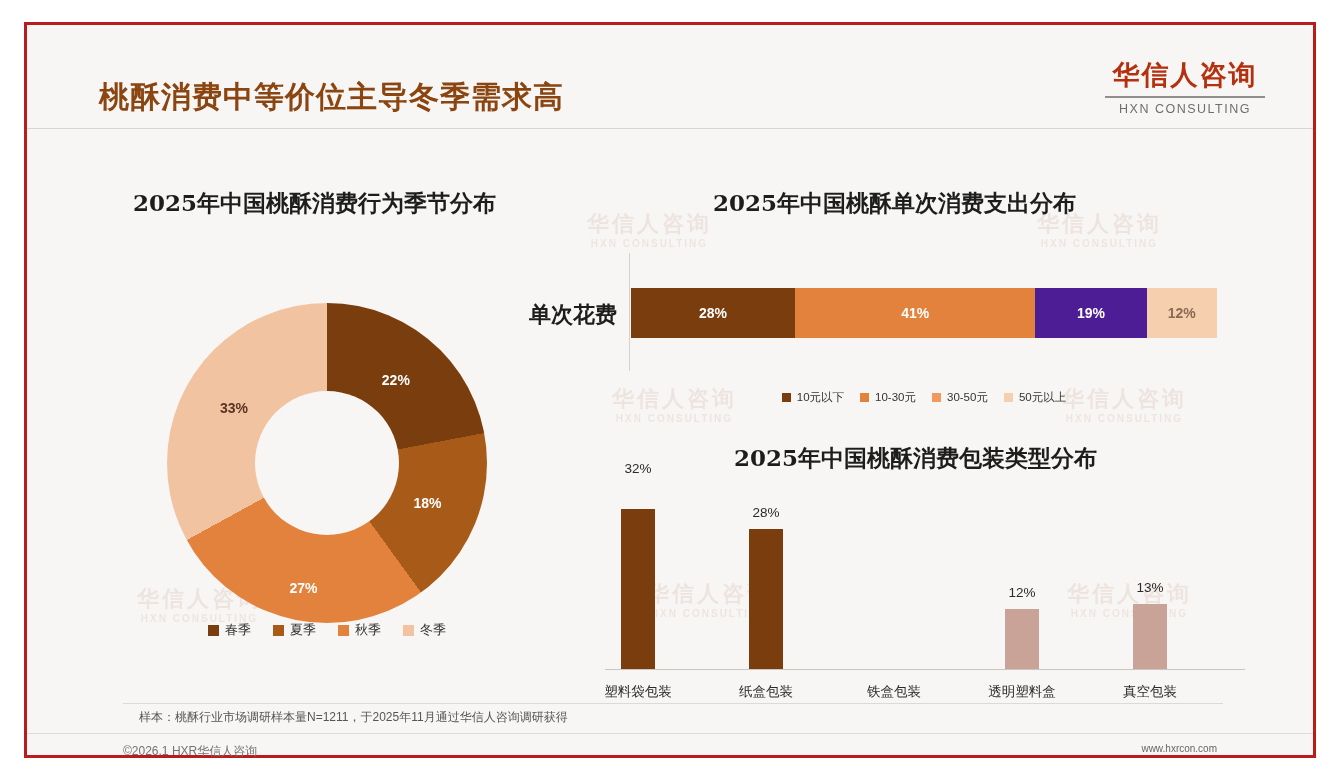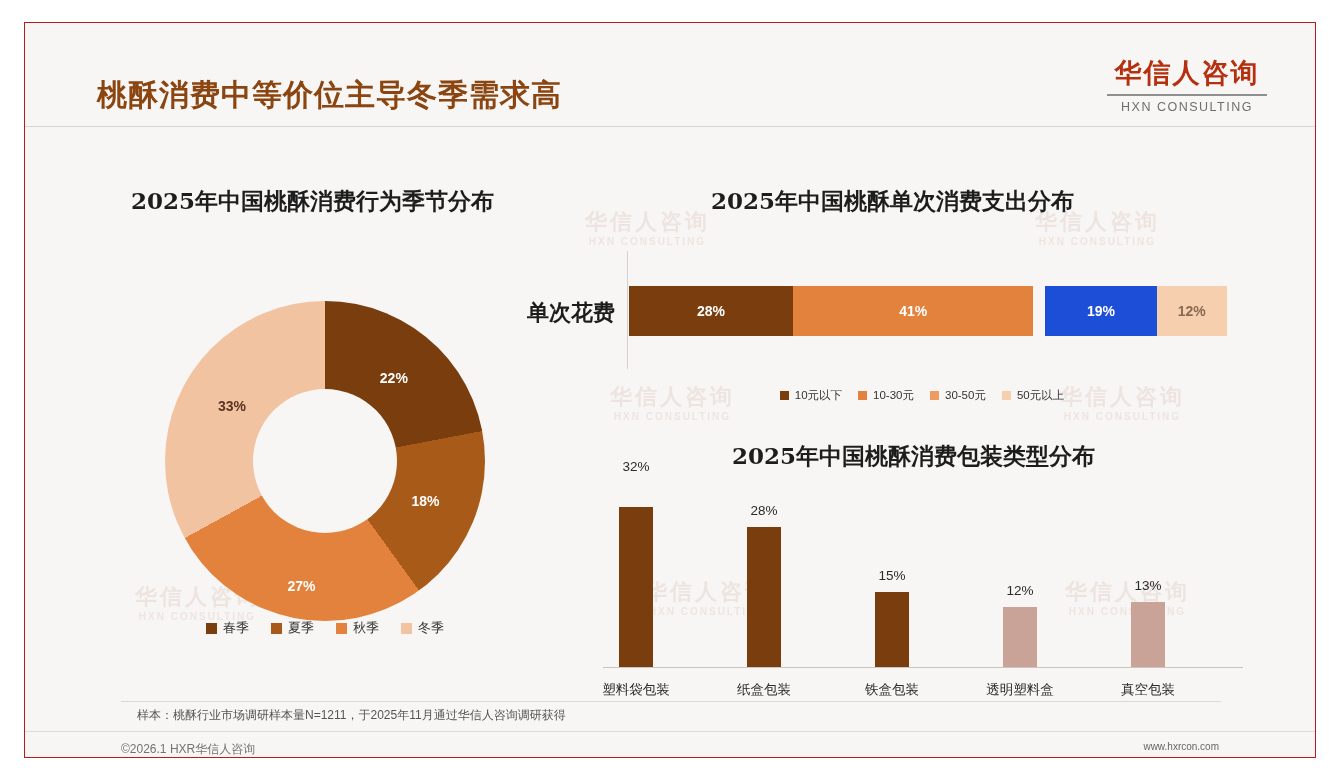--- a/index.html
+++ b/index.html
@@ -13,21 +13,21 @@
     font-family: "Liberation Sans", sans-serif;
     overflow: hidden;
   }
   #slide {
     position: absolute;
     left: 24px;
     top: 22px;
     width: 1292px;
     height: 736px;
     background: #f7f6f4;
-    border: 1px solid #b91c1c;
+    border: 3px solid #b91c1c;
     box-sizing: border-box;
   }
   
   #header {
     position: absolute;
     left: 0; top: 0;
     width: 100%;
     height: 104px;
     border-bottom: 1px solid #d9d5d0;
     box-sizing: border-box;
@@ -349,21 +349,21 @@
   <div id="stack-axis"></div>
   <div id="stack-label">单次花费</div>
 
   <div id="stack-bar">
     <div class="stack-seg" id="ss0" style="flex: 0 0 28%; background: rgb(122, 61, 14);">
       <span>28%</span>
     </div>
     <div class="stack-seg" id="ss1" style="flex: 0 0 41%; background: rgb(226, 130, 60);">
       <span>41%</span>
     </div>
-    <div class="stack-seg" id="ss2" style="flex: 0 0 19%; background: #1d4ed8; margin-left: 12px;">
+    <div class="stack-seg" id="ss2" style="flex: 0 0 19%; background: #4c1d95;">
       <span>19%</span>
     </div>
     <div class="stack-seg" id="ss3" style="flex: 0 0 12%; background: rgb(246, 207, 174); color: rgb(138, 106, 82);">
       <span>12%</span>
     </div>
   </div>
 
   <div id="stack-legend">
     <div class="legend-item small">
       <span class="legend-swatch" style="background:#7a3d0e"></span>
@@ -387,24 +387,20 @@
 
   <div id="col-base"></div>
 
   <div class="col" style="left:594px; top:460px; height:184px;">
     <div class="col-bar" style="height:160px; background:#7a3d0e;"></div>
     <div class="col-val" style="top:-24px;">32%</div>
   </div>
   <div class="col" style="left:722px; top:460px; height:184px;">
     <div class="col-bar" style="height:140px; background:#7a3d0e;"></div>
     <div class="col-val" style="top:20px;">28%</div>
-  </div>
-  <div class="col" style="left:850px; top:460px; height:184px;">
-    <div class="col-bar" style="height:75px; background:#7a3d0e;"></div>
-    <div class="col-val" style="top:85px;">15%</div>
   </div>
   <div class="col" style="left:978px; top:460px; height:184px;">
     <div class="col-bar" style="height:60px; background:#c9a397;"></div>
     <div class="col-val" style="top:100px;">12%</div>
   </div>
   <div class="col" style="left:1106px; top:460px; height:184px;">
     <div class="col-bar" style="height:65px; background:#c9a397;"></div>
     <div class="col-val" style="top:95px;">13%</div>
   </div>
 

